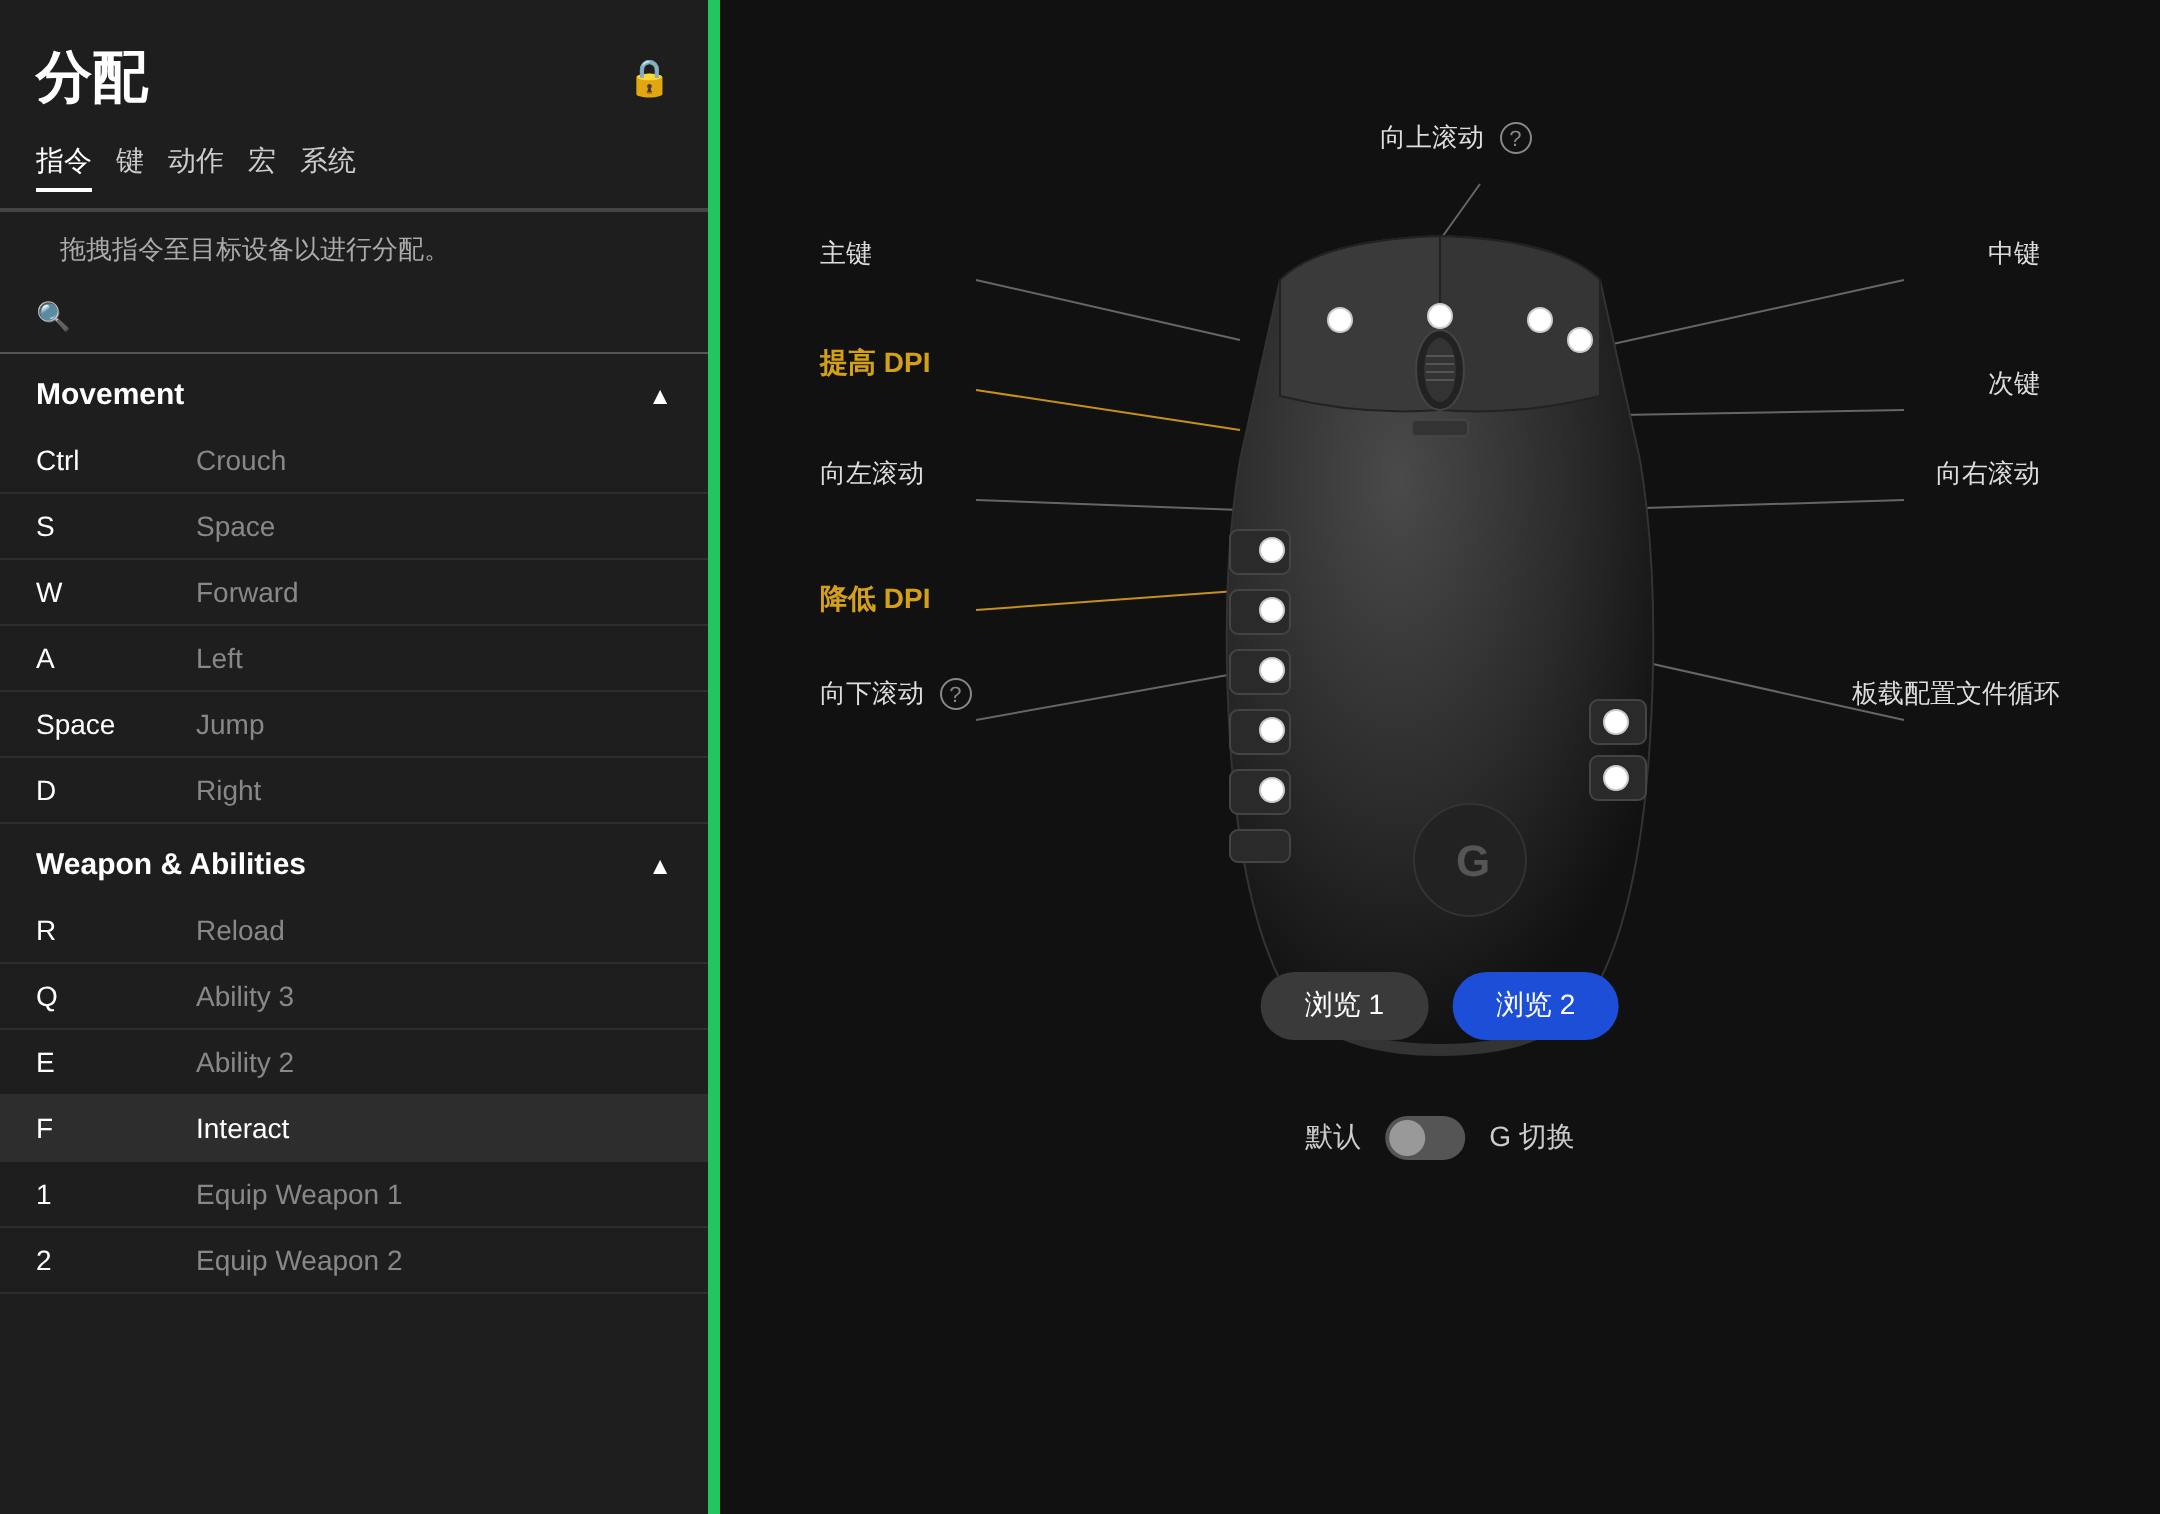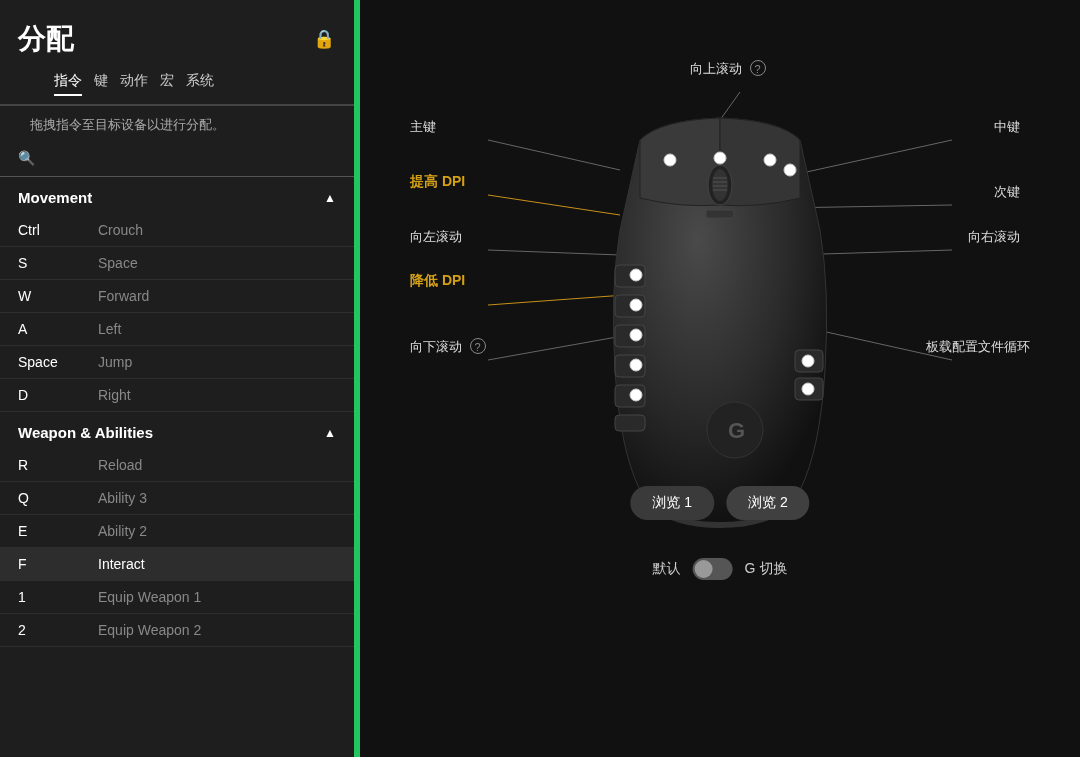--- a/index.html
+++ b/index.html
@@ -54,21 +54,20 @@
       font-size: 14px;
       color: #ccc;
       cursor: pointer;
       padding-bottom: 4px;
     }
 
     .nav-tab.active {
       color: #fff;
       border-bottom: 2px solid #fff;
       margin-bottom: -2px;
-      margin-left: 36px;
     }
 
     .drag-hint {
       padding: 10px 30px;
       font-size: 13px;
       color: #aaa;
     }
 
     .search-bar {
       display: flex;
@@ -219,21 +218,21 @@
       color: #fff;
       border: none;
       border-radius: 20px;
       padding: 8px 22px;
       font-size: 14px;
       font-family: inherit;
       cursor: pointer;
     }
 
     .browser-btn.active {
-      background: #404040;
+      background: #1d4ed8;
     }
 
     .toggle-track {
       width: 40px;
       height: 22px;
       background: #555;
       border-radius: 11px;
       position: relative;
       cursor: pointer;
     }
@@ -455,21 +454,21 @@
     </div>
 
     <div class="label" style="top:198px; left:30px;">
       <span>向左滚动</span>
     </div>
 
     <div class="label" style="top:198px; right:40px;">
       <span>向右滚动</span>
     </div>
 
-    <div class="label accent" style="top:242px; left:30px;">
+    <div class="label accent" style="top:261px; left:30px;">
       <span>降低 DPI</span>
     </div>
 
     <div class="label" style="top:308px; left:30px;">
       <span>向下滚动</span>
       <span style="display:inline-block; width:16px; height:16px; border-radius:50%; border:1px solid #888; text-align:center; line-height:16px; font-size:11px; color:#888; margin-left:4px;">?</span>
     </div>
 
     <div class="label" style="top:308px; right:30px;">
       <span>板载配置文件循环</span>

